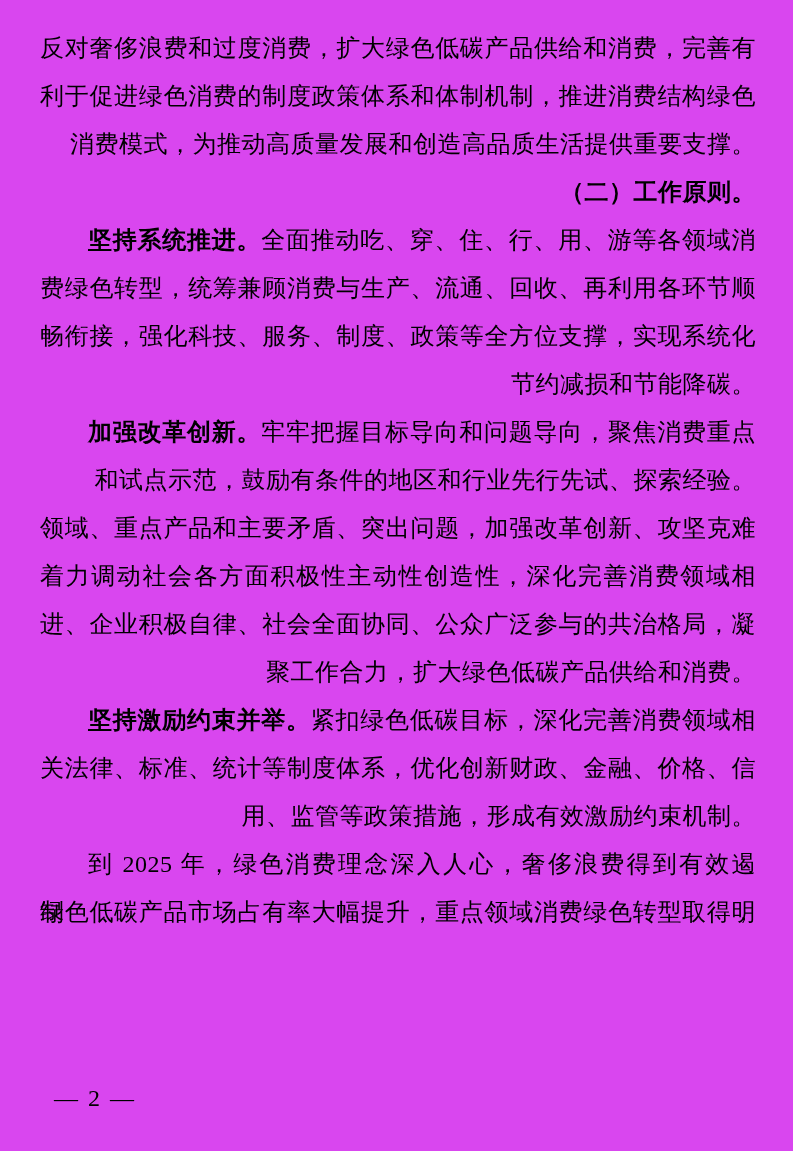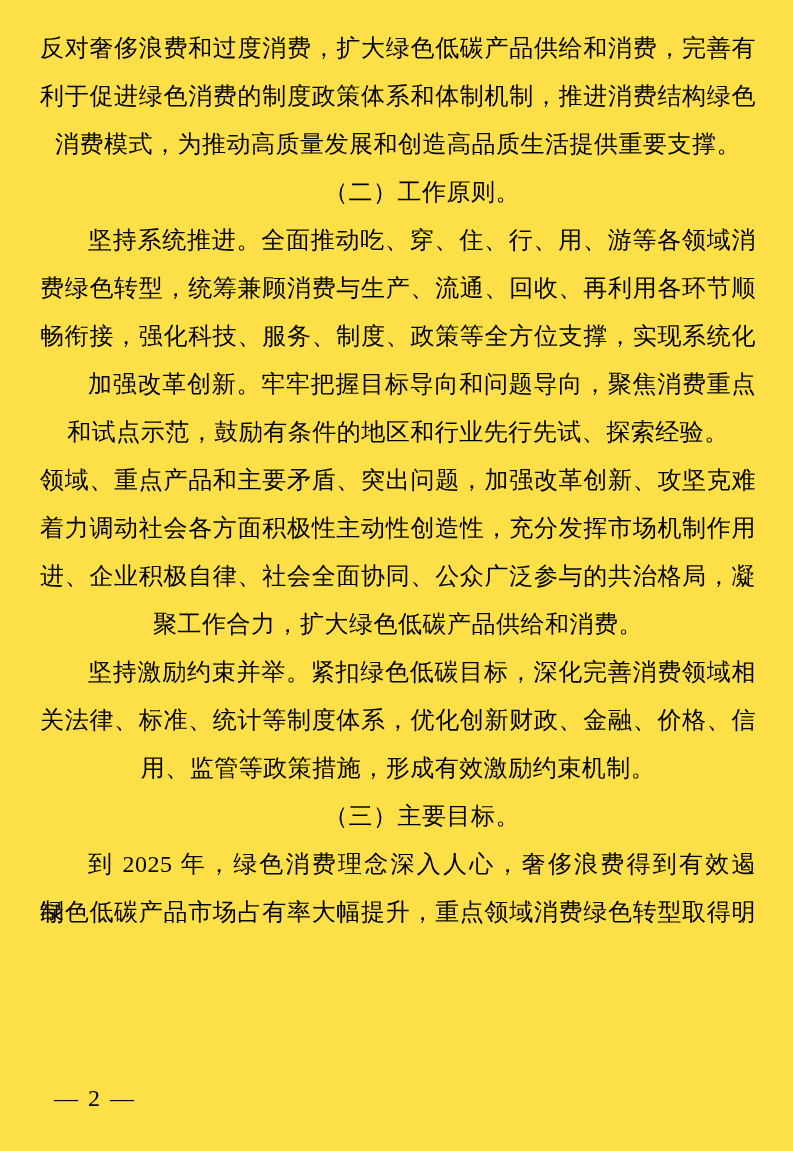--- a/index.html
+++ b/index.html
@@ -4,47 +4,47 @@
 <style>
   html, body {
     margin: 0;
     padding: 0;
     background: #ffffff;
   }
   .page {
     position: relative;
     width: 793px;
     height: 1151px;
-    background: #fde047;
+    background: #d946ef;
     font-family: "Liberation Serif", serif;
     color: #000000;
     overflow: hidden;
   }
   .content {
     position: absolute;
     left: 40px;
     top: 24px;
     width: 716px;
   }
   .line {
     font-size: 24px;
     line-height: 48px;
     height: 48px;
-    text-align: center;
+    text-align: right;
     letter-spacing: 0.5px;
   }
   .line.justify {
     text-align: justify;
     text-align-last: justify;
   }
   .line.indent {
     text-indent: 2em;
   }
   .lead {
-    font-weight: 400;
+    font-weight: 700;
   }
   .page-number {
     position: absolute;
     left: 54px;
     top: 1082px;
     font-size: 24px;
     line-height: 32px;
     letter-spacing: 2px;
     color: #000000;
   }
@@ -54,27 +54,27 @@
 
 <div class="page">
   <div class="content" id="content">
       <div class="line justify"><span>反对奢侈浪费和过度消费，扩大绿色低碳产品供给和消费，完善有</span></div>
       <div class="line justify"><span>利于促进绿色消费的制度政策体系和体制机制，推进消费结构绿色</span></div>
       <div class="line"><span>消费模式，为推动高质量发展和创造高品质生活提供重要支撑。</span></div>
       <div class="line indent"><span class="lead">（二）工作原则。</span></div>
       <div class="line indent justify"><span class="lead">坚持系统推进。</span><span>全面推动吃、穿、住、行、用、游等各领域消</span></div>
       <div class="line justify"><span>费绿色转型，统筹兼顾消费与生产、流通、回收、再利用各环节顺</span></div>
       <div class="line justify"><span>畅衔接，强化科技、服务、制度、政策等全方位支撑，实现系统化</span></div>
+      <div class="line"><span>节约减损和节能降碳。</span></div>
       <div class="line indent justify"><span class="lead">加强改革创新。</span><span>牢牢把握目标导向和问题导向，聚焦消费重点</span></div>
       <div class="line"><span>和试点示范，鼓励有条件的地区和行业先行先试、探索经验。</span></div>
       <div class="line justify"><span>领域、重点产品和主要矛盾、突出问题，加强改革创新、攻坚克难</span></div>
-      <div class="line justify"><span>着力调动社会各方面积极性主动性创造性，充分发挥市场机制作用</span></div>
+      <div class="line justify"><span>着力调动社会各方面积极性主动性创造性，深化完善消费领域相</span></div>
       <div class="line justify"><span>进、企业积极自律、社会全面协同、公众广泛参与的共治格局，凝</span></div>
       <div class="line"><span>聚工作合力，扩大绿色低碳产品供给和消费。</span></div>
       <div class="line indent justify"><span class="lead">坚持激励约束并举。</span><span>紧扣绿色低碳目标，深化完善消费领域相</span></div>
       <div class="line justify"><span>关法律、标准、统计等制度体系，优化创新财政、金融、价格、信</span></div>
       <div class="line"><span>用、监管等政策措施，形成有效激励约束机制。</span></div>
-      <div class="line indent"><span class="lead">（三）主要目标。</span></div>
       <div class="line indent justify"><span>到 2025 年，绿色消费理念深入人心，奢侈浪费得到有效遏制，</span></div>
       <div class="line justify"><span>绿色低碳产品市场占有率大幅提升，重点领域消费绿色转型取得明</span></div>
     </div>
   <div class="page-number">— 2 —</div>
 </div>
 
 </body></html>

